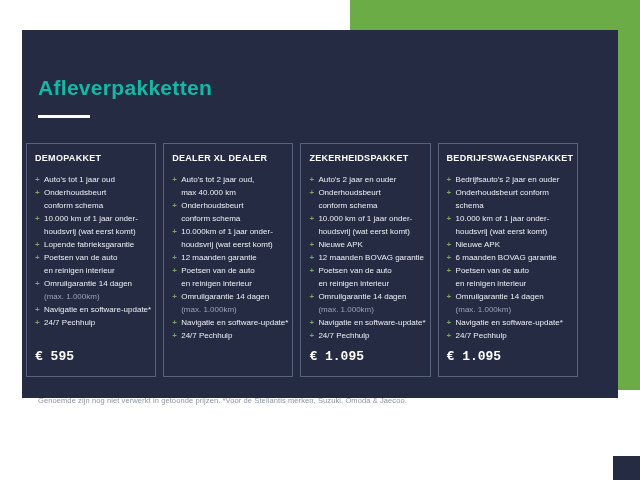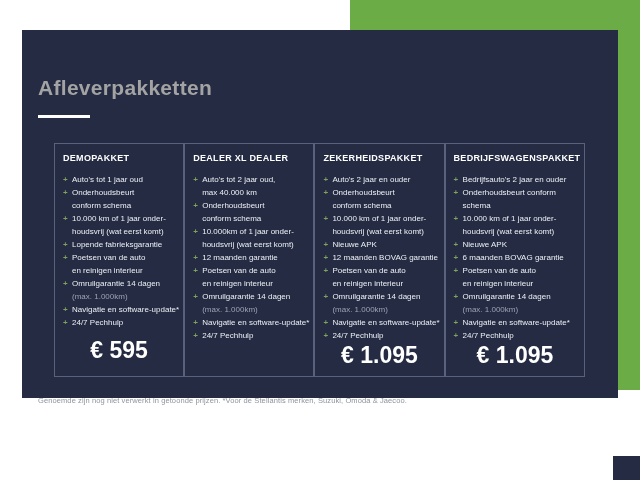--- a/index.html
+++ b/index.html
@@ -22,38 +22,39 @@
   .panel {
     position: absolute;
     left: 22px;
     top: 30px;
     width: 596px;
     height: 368px;
     background: #242B42;
   }
   .page-title {
     margin: 46px 0 0 16px;
-    color: #a3a3a3;
+    color: #14b8a6;
     font-size: 21px;
     font-weight: 700;
     letter-spacing: 0.3px;
   }
   .title-underline {
     width: 52px;
     height: 3px;
     background: #ffffff;
     margin: 15px 0 0 16px;
   }
   .cards {
     position: absolute;
-    left: 32px;
+    left: 4px;
     top: 113px;
     width: 462px;
     height: 234px;
     display: flex;
+    gap: 7px;
   }
   .card {
     flex: 1;
     box-sizing: border-box;
     border: 1px solid #59627C;
     padding: 9px 4px 12px 8px;
     display: flex;
     flex-direction: column;
     background: transparent;
   }
@@ -79,25 +80,26 @@
     top: 0;
     color: #7EA35F;
     font-weight: 700;
   }
   .item .note {
     display: block;
     color: #9CA3B5;
   }
   .price {
     margin-top: auto;
-    text-align: center;
+    text-align: left;
     color: #ffffff;
-    font-size: 23px;
+    font-size: 13px;
     font-weight: 700;
     padding-right: 4px;
+    font-family: Liberation Mono, monospace;
   }
   .footnote {
     position: absolute;
     left: 38px;
     top: 396px;
     color: #8E939D;
     font-size: 7.5px;
     letter-spacing: 0.1px;
   }
   .corner-square {

